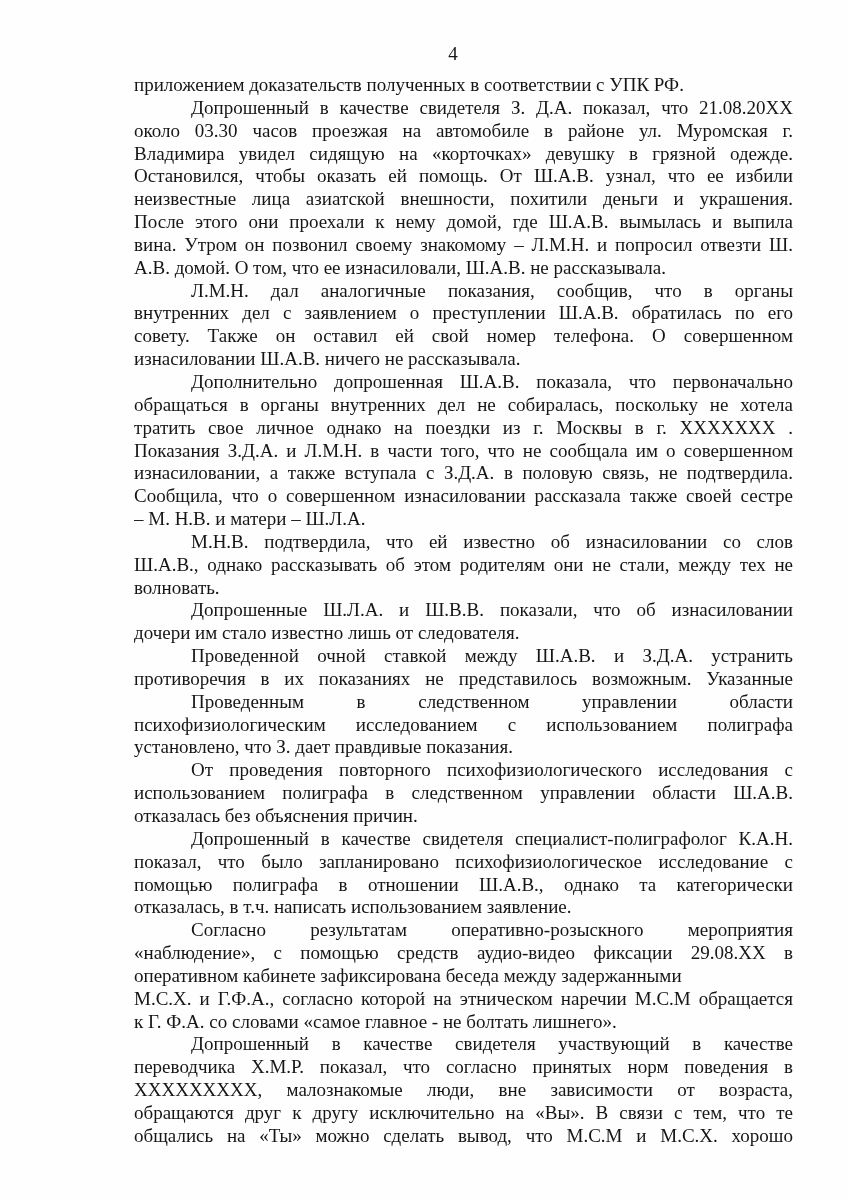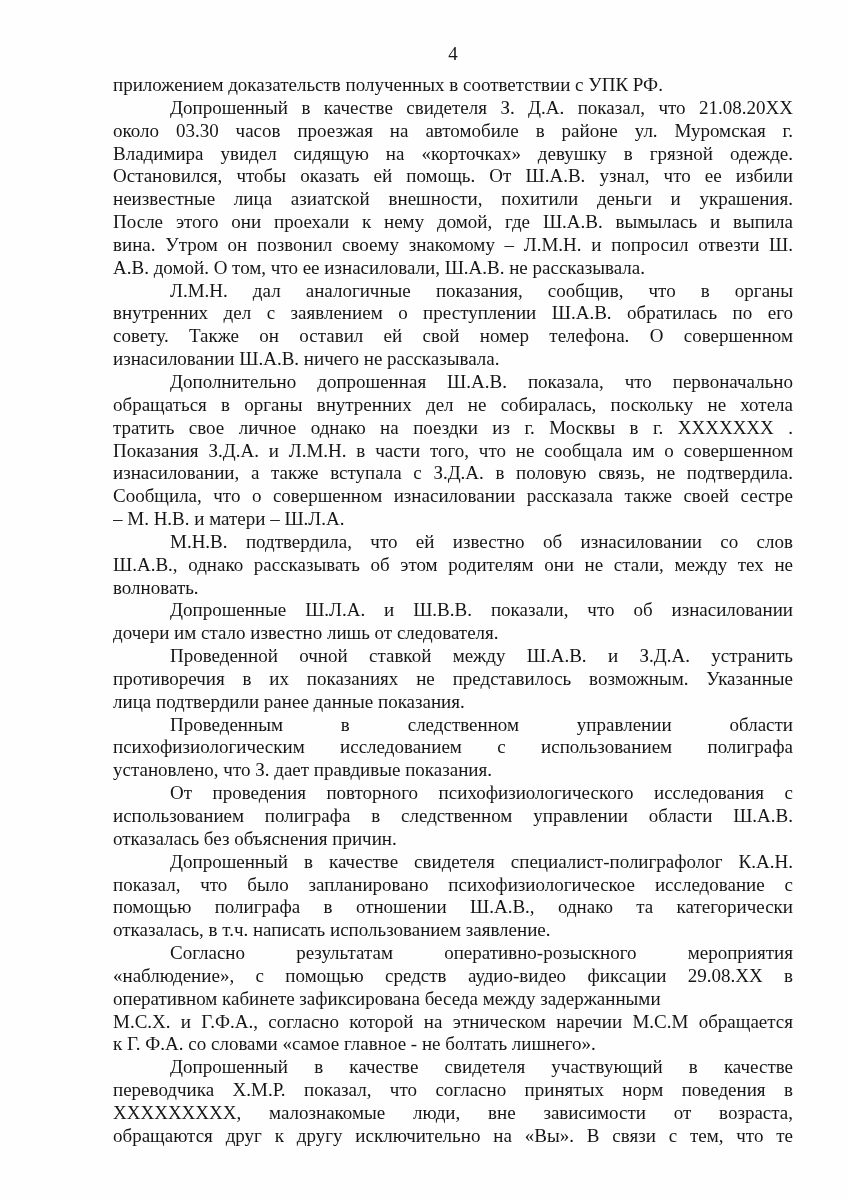--- a/index.html
+++ b/index.html
@@ -31,20 +31,21 @@
     left: 113px;
     width: 680px;
   }
   .line {
     font-size: 19px;
     line-height: 22.85px;
     height: 22.85px;
     overflow: hidden;
     white-space: normal;
     text-align: left;
+    margin-left: 21px;
   }
   .line.just {
     text-align: justify;
     text-align-last: justify;
     text-justify: inter-word;
   }
   .line.ind {
     text-indent: 57px;
   }
 </style>
@@ -74,34 +75,34 @@
       <div class="line just">изнасиловании, а также вступала с З.Д.А. в половую связь, не подтвердила.</div>
       <div class="line just">Сообщила, что о совершенном изнасиловании рассказала также своей сестре</div>
       <div class="line">– М. Н.В. и матери – Ш.Л.А.</div>
       <div class="line ind just">М.Н.В. подтвердила, что ей известно об изнасиловании со слов</div>
       <div class="line just">Ш.А.В., однако рассказывать об этом родителям они не стали, между тех не</div>
       <div class="line">волновать.</div>
       <div class="line ind just">Допрошенные Ш.Л.А. и Ш.В.В. показали, что об изнасиловании</div>
       <div class="line">дочери им стало известно лишь от следователя.</div>
       <div class="line ind just">Проведенной очной ставкой между Ш.А.В. и З.Д.А. устранить</div>
       <div class="line just">противоречия в их показаниях не представилось возможным. Указанные</div>
-      <div class="line">лица подтвердили ранее данные показания.</div>
       <div class="line ind just">Проведенным в следственном управлении области</div>
       <div class="line just">психофизиологическим исследованием с использованием полиграфа</div>
       <div class="line">установлено, что З. дает правдивые показания.</div>
       <div class="line ind just">От проведения повторного психофизиологического исследования с</div>
       <div class="line just">использованием полиграфа в следственном управлении области Ш.А.В.</div>
       <div class="line">отказалась без объяснения причин.</div>
       <div class="line ind just">Допрошенный в качестве свидетеля специалист-полиграфолог К.А.Н.</div>
       <div class="line just">показал, что было запланировано психофизиологическое исследование с</div>
       <div class="line just">помощью полиграфа в отношении Ш.А.В., однако та категорически</div>
       <div class="line">отказалась, в т.ч. написать использованием заявление.</div>
       <div class="line ind just">Согласно результатам оперативно-розыскного мероприятия</div>
       <div class="line just">«наблюдение», с помощью средств аудио-видео фиксации 29.08.XX в</div>
       <div class="line">оперативном кабинете зафиксирована беседа между задержанными</div>
       <div class="line just">М.С.Х. и Г.Ф.А., согласно которой на этническом наречии М.С.М обращается</div>
       <div class="line">к Г. Ф.А. со словами «самое главное - не болтать лишнего».</div>
       <div class="line ind just">Допрошенный в качестве свидетеля участвующий в качестве</div>
       <div class="line just">переводчика Х.М.Р. показал, что согласно принятых норм поведения в</div>
       <div class="line just">XXXXXXXXX, малознакомые люди, вне зависимости от возраста,</div>
       <div class="line just">обращаются друг к другу исключительно на «Вы». В связи с тем, что те</div>
+      <div class="line just">общались на «Ты» можно сделать вывод, что М.С.М и М.С.Х. хорошо</div>
     </div>
 </div>
 
 </body></html>

